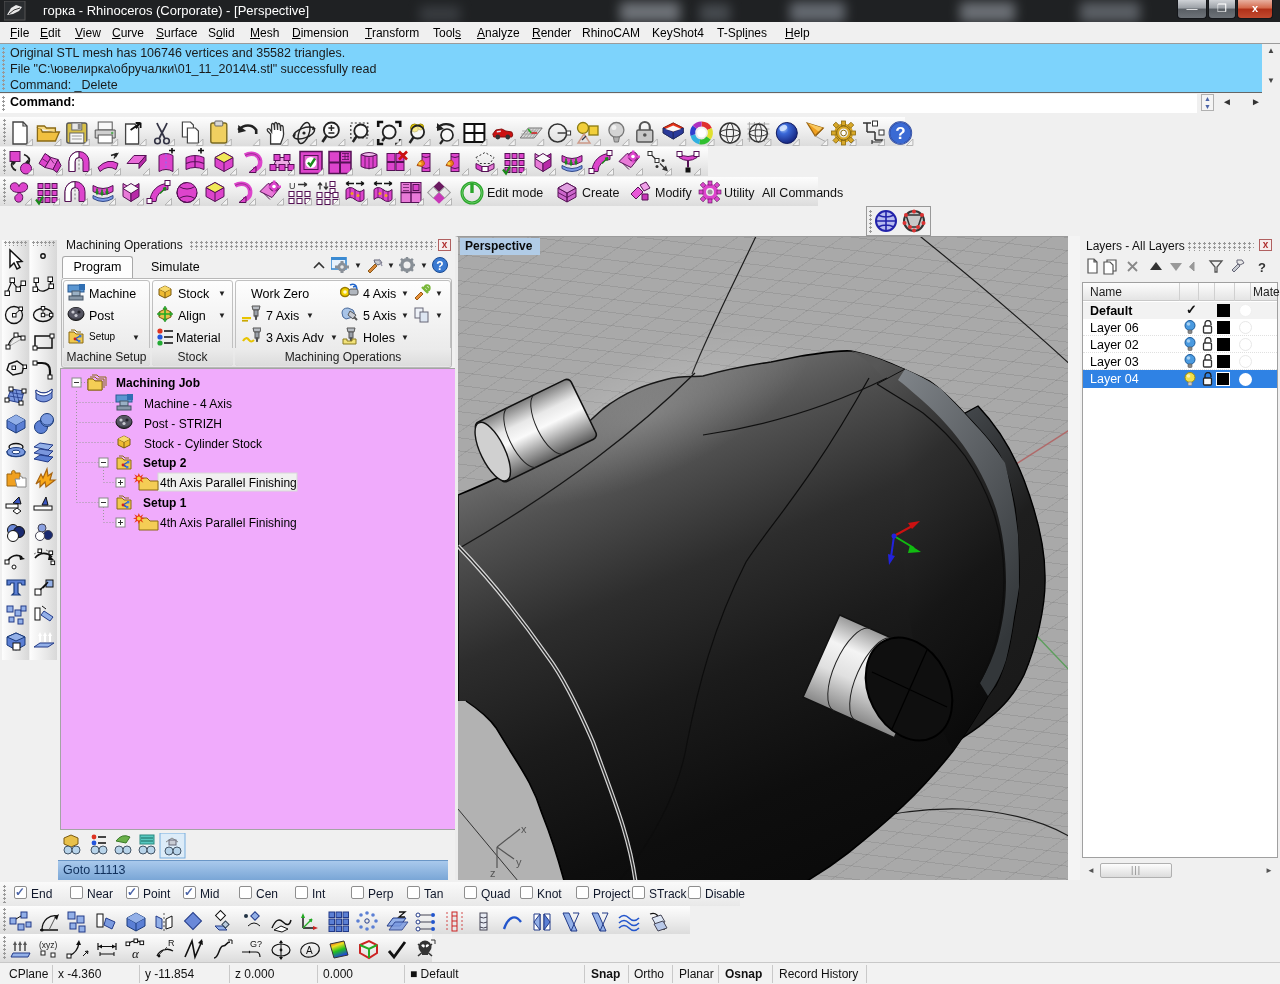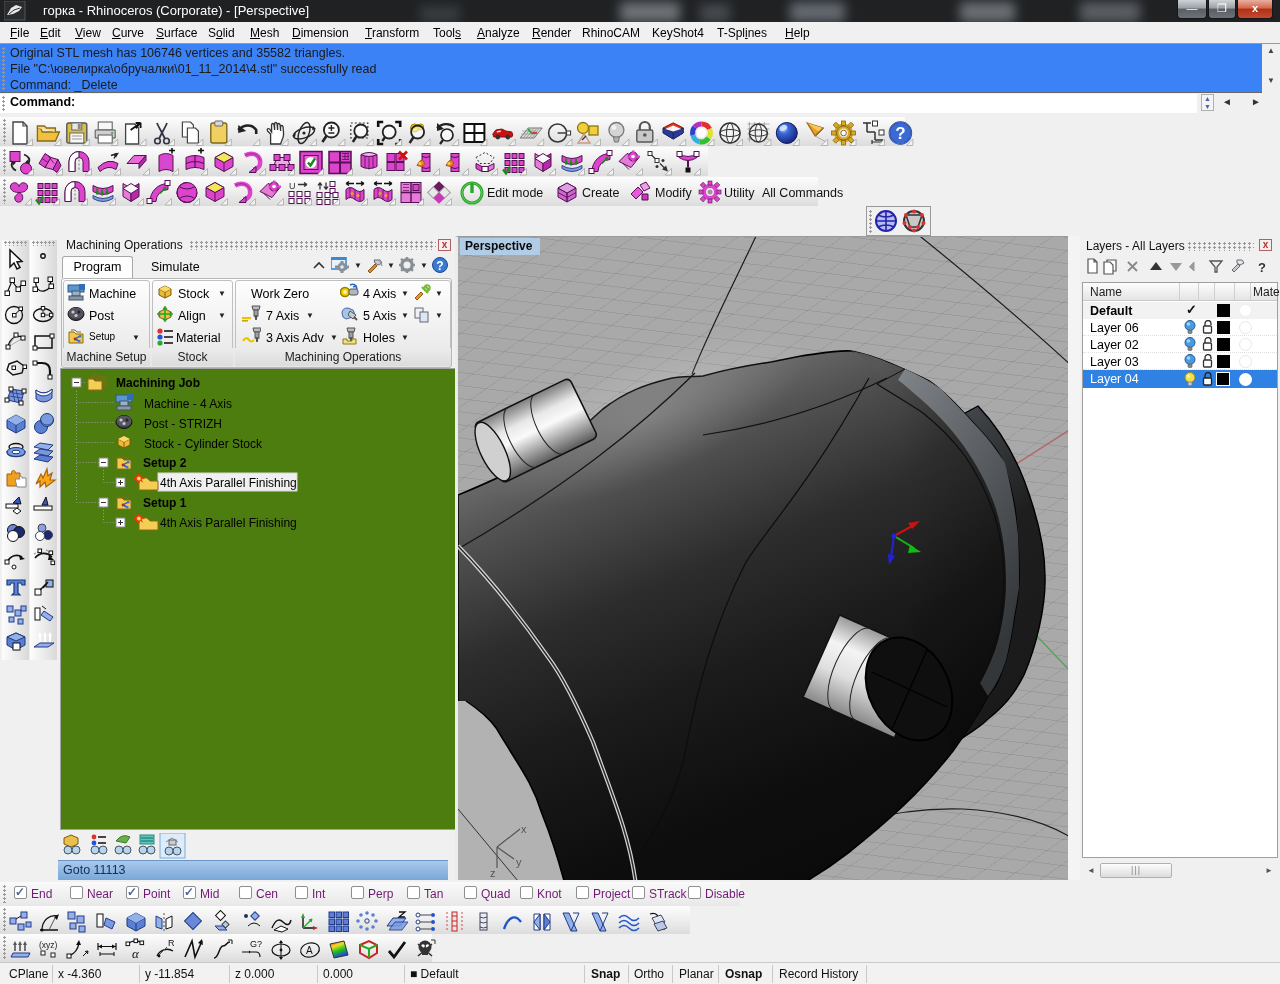--- a/index.html
+++ b/index.html
@@ -8,21 +8,21 @@
 
 #titlebar{left:0;top:0;width:1280px;height:22px;background:#1f2123;overflow:hidden}
 .tb-blur{filter:blur(6px);opacity:.75}
 #title-text{left:43px;top:3px;color:#fff;font-size:13px;white-space:nowrap}
 .winbtn{top:0;height:19px;border:1px solid #14161a;border-top:none;color:#fff;text-align:center;font-size:11px;line-height:17px}
 
 #menubar{left:0;top:22px;width:1280px;height:22px;background:#f0f0f0;border-bottom:1px solid #9b9b9b;font-size:12px;color:#000}
 .mi{position:absolute;top:4px}
 .mi u{text-decoration:underline}
 
-#cmdhist{left:0;top:44px;width:1262px;height:49px;background:#3b82f6;border-bottom:1px solid #666;font-size:12.5px;color:#1a1a1a}
+#cmdhist{left:0;top:44px;width:1262px;height:49px;background:#7dd3fc;border-bottom:1px solid #666;font-size:12.5px;color:#1a1a1a}
 #cmdline{left:0;top:94px;width:1197px;height:19px;background:#fff;font-size:12.5px}
 #cmdbar-right{left:1262px;top:44px;width:18px;height:49px;background:#f0f0f0}
 
 #tbzone{left:0;top:113px;width:1280px;height:94px;background:#f0f0f0}
 .tbrow{position:absolute;height:29px;background:linear-gradient(#fdfdfd,#ececec 55%,#dcdcdc)}
 .grip{position:absolute;width:4px;background-image:radial-gradient(circle at 1.5px 1.5px,#999 1px,transparent 1.2px);background-size:4px 4px}
 
 #sidebar{left:0;top:238px;width:58px;height:642px;background:#f0f0f0}
 .sbcol{position:absolute;width:27px;background:linear-gradient(90deg,#fdfdfd,#e8e8e8 60%,#d8d8d8)}
 
@@ -31,21 +31,21 @@
 #vp{left:455px;top:236px;width:613px;height:644px;overflow:hidden;border-left:3px solid #ececec;border-top:1px solid #9a9a9a;
 background:repeating-linear-gradient(187deg,rgba(60,60,60,0.13) 0 1px,transparent 1px 13px),repeating-linear-gradient(145deg,rgba(60,60,60,0.10) 0 1px,transparent 1px 20px),#a9a9a9}
 #vp svg{position:absolute;left:0;top:0}
 #vp-right{left:1068px;top:236px;width:12px;height:644px;background:#f4f4f4}
 
 #layers{left:1080px;top:236px;width:200px;height:644px;background:#f0f0f0}
 
 #osnap{left:0;top:882px;width:1280px;height:24px;background:#f0f0f0;font-size:12px}
 .cb{position:absolute;top:4px;width:13px;height:13px;background:#fff;border:1px solid #8e8e8e;border-radius:2px}
 .cb.on:after{content:"✓";position:absolute;left:0px;top:-2px;color:#4b64a8;font-weight:bold;font-size:12px}
-.cblab{position:absolute;top:5px;color:#701a75}
+.cblab{position:absolute;top:5px;color:#0f172a}
 
 #btb1{left:0;top:906px;width:1280px;height:28px;background:#f0f0f0}
 #btb2{left:0;top:934px;width:1280px;height:28px;background:#f0f0f0}
 
 #status{left:0;top:962px;width:1280px;height:22px;background:#f2f2f2;border-top:1px solid #c8c8c8;font-size:12px;color:#111}
 .sep{position:absolute;top:2px;height:18px;width:1px;background:#c9c9c9}
 </style></head>
 <body>
 <div id="page">
 
@@ -1402,21 +1402,21 @@
  <div class="abs" style="left:343px;top:97px;font-size:8px;color:#222">▼</div>
  <svg class="abs" style="left:355px;top:48px" width="19" height="19">
         <use href="#i-tools"></use>
       </svg>
  <div class="abs" style="left:377px;top:53px;font-size:8px;color:#222">▼</div>
  <svg class="abs" style="left:355px;top:70px" width="19" height="19">
         <use href="#i-copy2"></use>
       </svg>
  <div class="abs" style="left:377px;top:75px;font-size:8px;color:#222">▼</div>
 
- <div class="abs" id="tree" style="left:2px;top:132px;width:464px;height:462px;background:#4d7c0f;border:1px solid #a4a4a4;overflow:hidden">
+ <div class="abs" id="tree" style="left:2px;top:132px;width:464px;height:462px;background:#f0abfc;border:1px solid #a4a4a4;overflow:hidden">
   <svg class="abs" style="left:0;top:3px" width="392" height="462">
    <g stroke="#9a9a9a" stroke-dasharray="1,2">
     <path d="M15.5,19 L15.5,130"></path>
     <path d="M20,10.5 L27,10.5 M15.5,30.5 L54,30.5 M15.5,50.5 L54,50.5 M15.5,70.5 L54,70.5 M15.5,90.5 L42,90.5 M15.5,130.5 L42,130.5"></path>
     <path d="M42.5,95 L42.5,110 M42.5,135 L42.5,150"></path>
     <path d="M42.5,110.5 L59,110.5 M42.5,150.5 L59,150.5"></path>
    </g>
    <g>
     <rect x="11" y="6" width="9" height="9" fill="#fff" stroke="#888"></rect>
             <path d="M13,10.5 L18,10.5" stroke="#333"></path>

